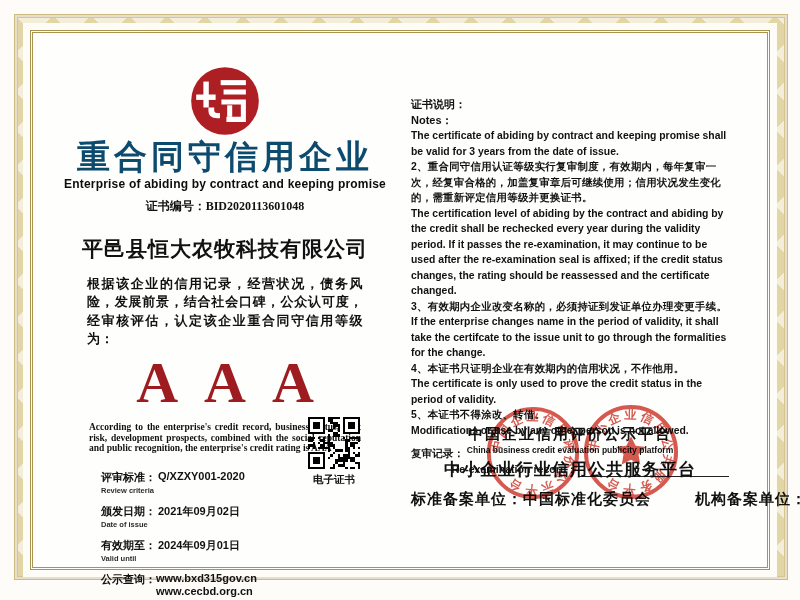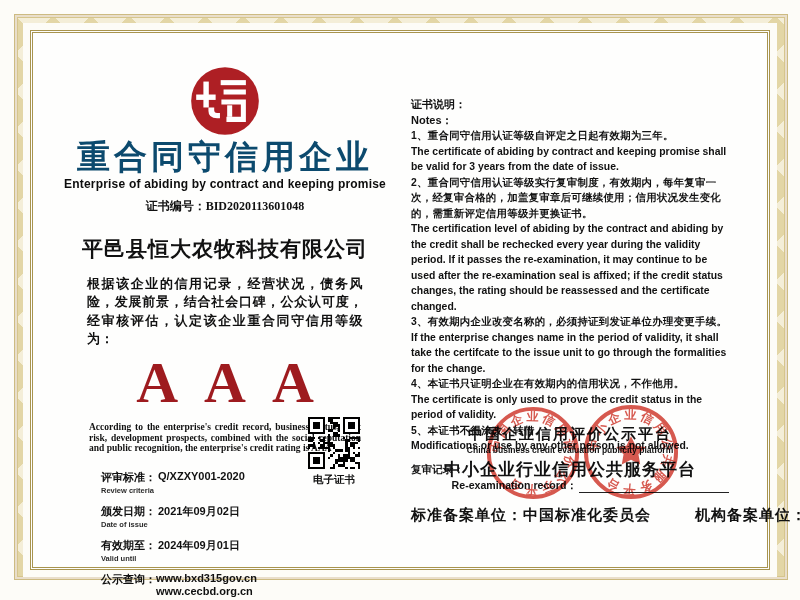--- a/index.html
+++ b/index.html
@@ -265,21 +265,20 @@
             <rect x="1" y="15" width="5" height="5" fill="#fff"></rect>
             <rect x="2" y="16" width="3" height="3" fill="#000"></rect>
           </svg></div>
       <div class="qr-caption">电子证书</div>
     </div>
 
     <div class="content-right">
       <div class="note-h">证书说明：</div>
       <div class="note-h">Notes：</div>
 
-      <p class="note-zh">1、重合同守信用认证等级自评定之日起有效期为三年。</p>
       <p class="note-en">The certificate of abiding by contract and keeping promise shall be valid for 3 years from the date of issue.</p>
       <p class="note-zh">2、重合同守信用认证等级实行复审制度，有效期内，每年复审一次，经复审合格的，加盖复审章后可继续使用；信用状况发生变化的，需重新评定信用等级并更换证书。</p>
       <p class="note-en">The certification level of abiding by the contract and abiding by the credit shall be rechecked every year during the validity period. If it passes the re-examination, it may continue to be used after the re-examination seal is affixed; if the credit status changes, the rating should be reassessed and the certificate changed.</p>
       <p class="note-zh">3、有效期内企业改变名称的，必须持证到发证单位办理变更手续。</p>
       <p class="note-en">If the enterprise changes name in the period of validity, it shall take the certifcate to the issue unit to go through the formalities for the change.</p>
       <p class="note-zh">4、本证书只证明企业在有效期内的信用状况，不作他用。</p>
       <p class="note-en">The certificate is only used to prove the credit status in the period of validity.</p>
       <p class="note-zh">5、本证书不得涂改、转借。</p>
       <p class="note-en">Modifications or use by any other person is not allowed.</p>
 

